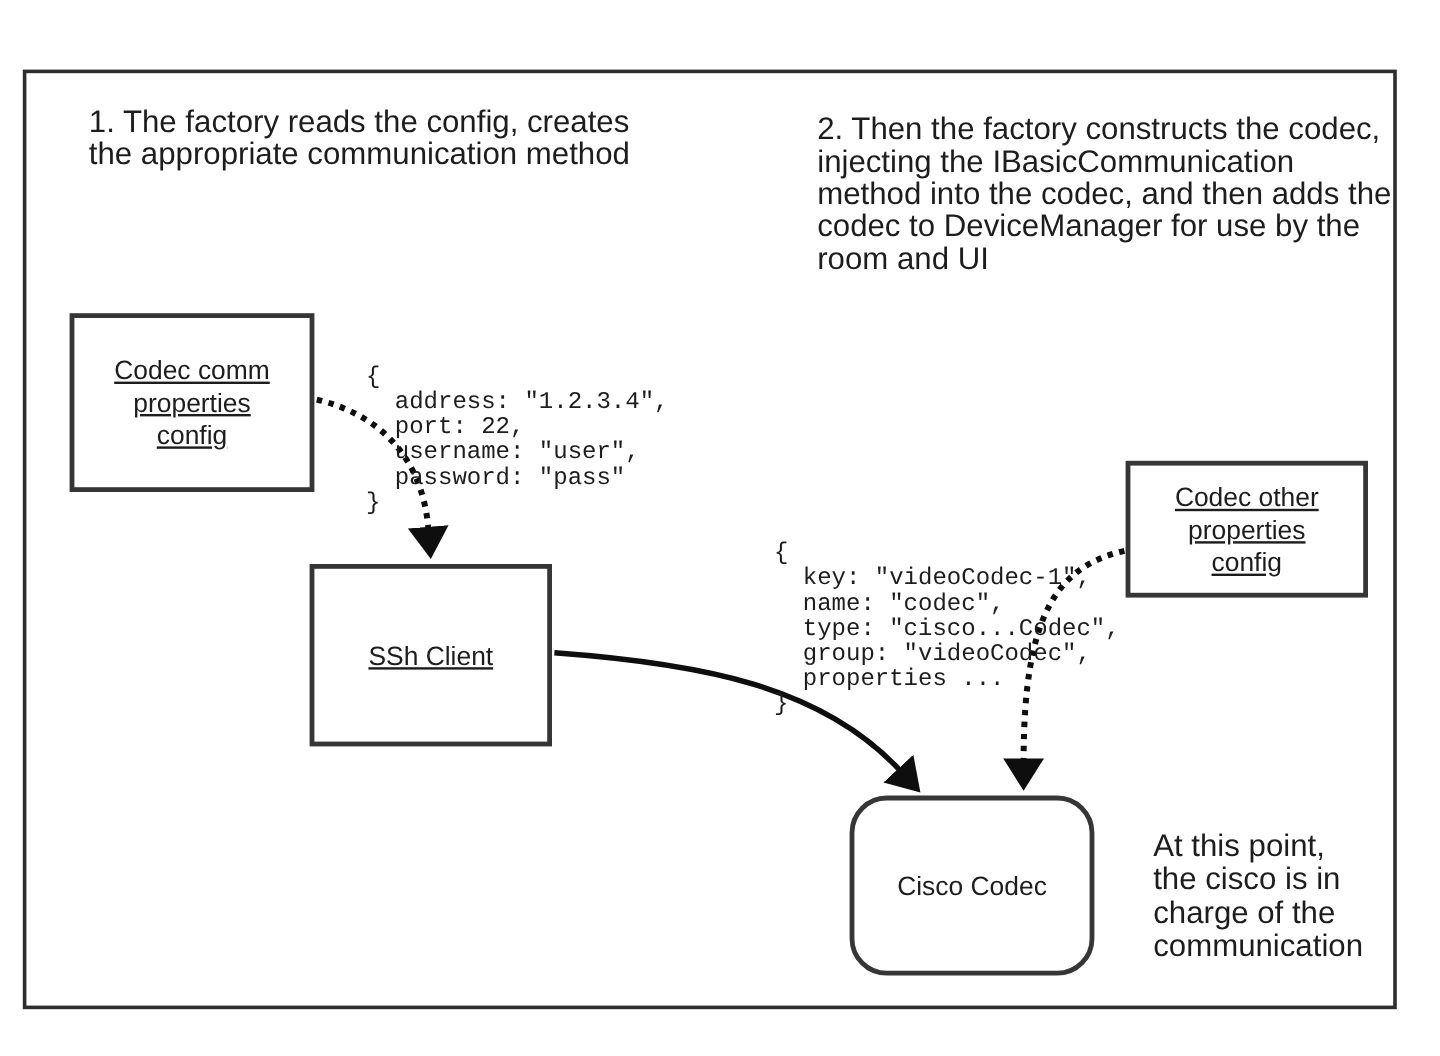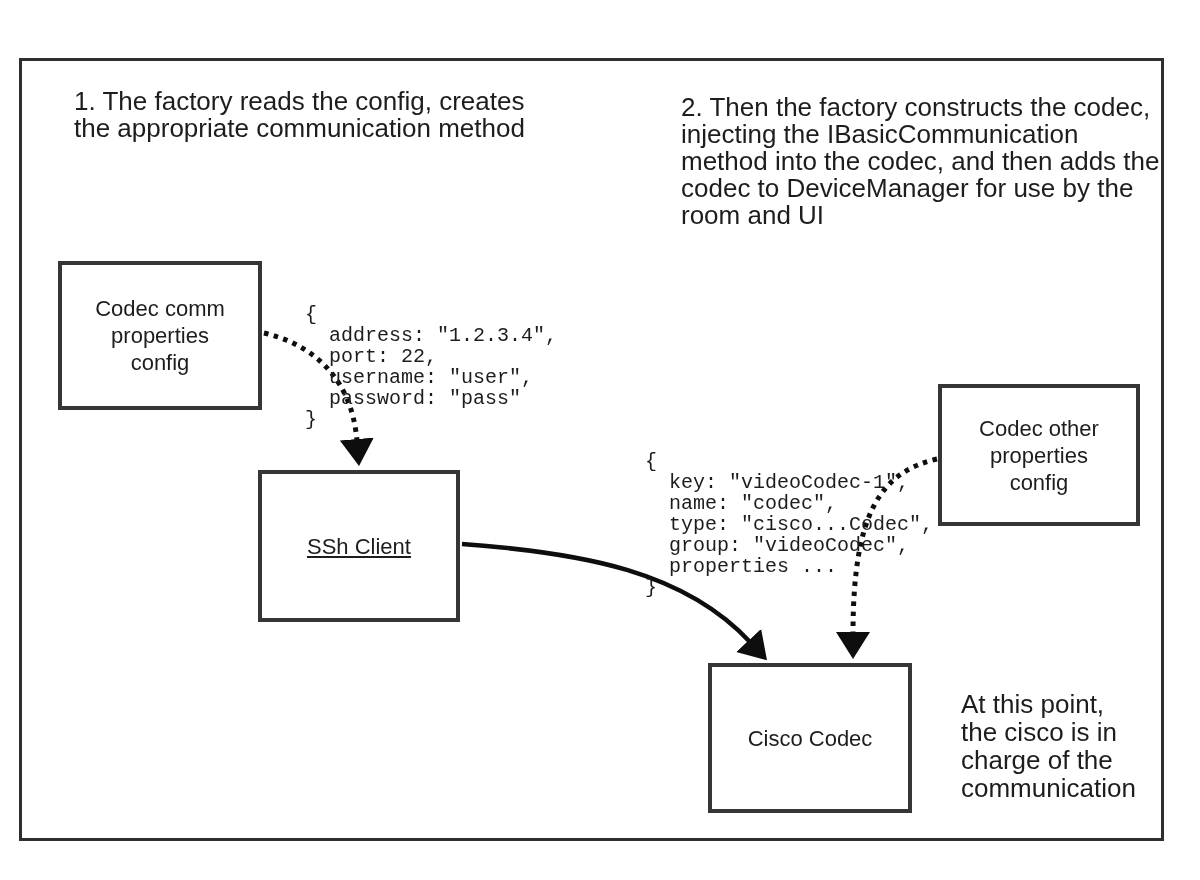--- a/index.html
+++ b/index.html
@@ -43,24 +43,24 @@
     display: flex;
     align-items: center;
     justify-content: center;
   }
   .node-label {
     white-space: pre;
     text-align: center;
     font-size: 22px;
     line-height: 27px;
   }
-  .node-codec-comm-config { left: 58px;  top: 261px; width: 204px; height: 149px; }
+  .node-codec-comm-config { left: 58px;  top: 261px; width: 204px; height: 149px; text-decoration: underline; }
   .node-ssh-client        { left: 258px; top: 470px; width: 202px; height: 152px; text-decoration: underline; }
-  .node-codec-other-config{ left: 938px; top: 384px; width: 202px; height: 142px; }
-  .node-cisco-codec       { left: 708px; top: 663px; width: 204px; height: 150px; }
+  .node-codec-other-config{ left: 938px; top: 384px; width: 202px; height: 114px; text-decoration: underline; }
+  .node-cisco-codec       { left: 708px; top: 663px; width: 204px; height: 150px; border-radius: 31px; }
   .code {
     position: absolute;
     white-space: pre;
     font-family: "Liberation Mono", "DejaVu Sans Mono", monospace;
     font-size: 20px;
     line-height: 21px;
   }
   .code-comm  { left: 305px; top: 304px; }
   .code-codec { left: 645px; top: 451px; }
   .connector-layer {

